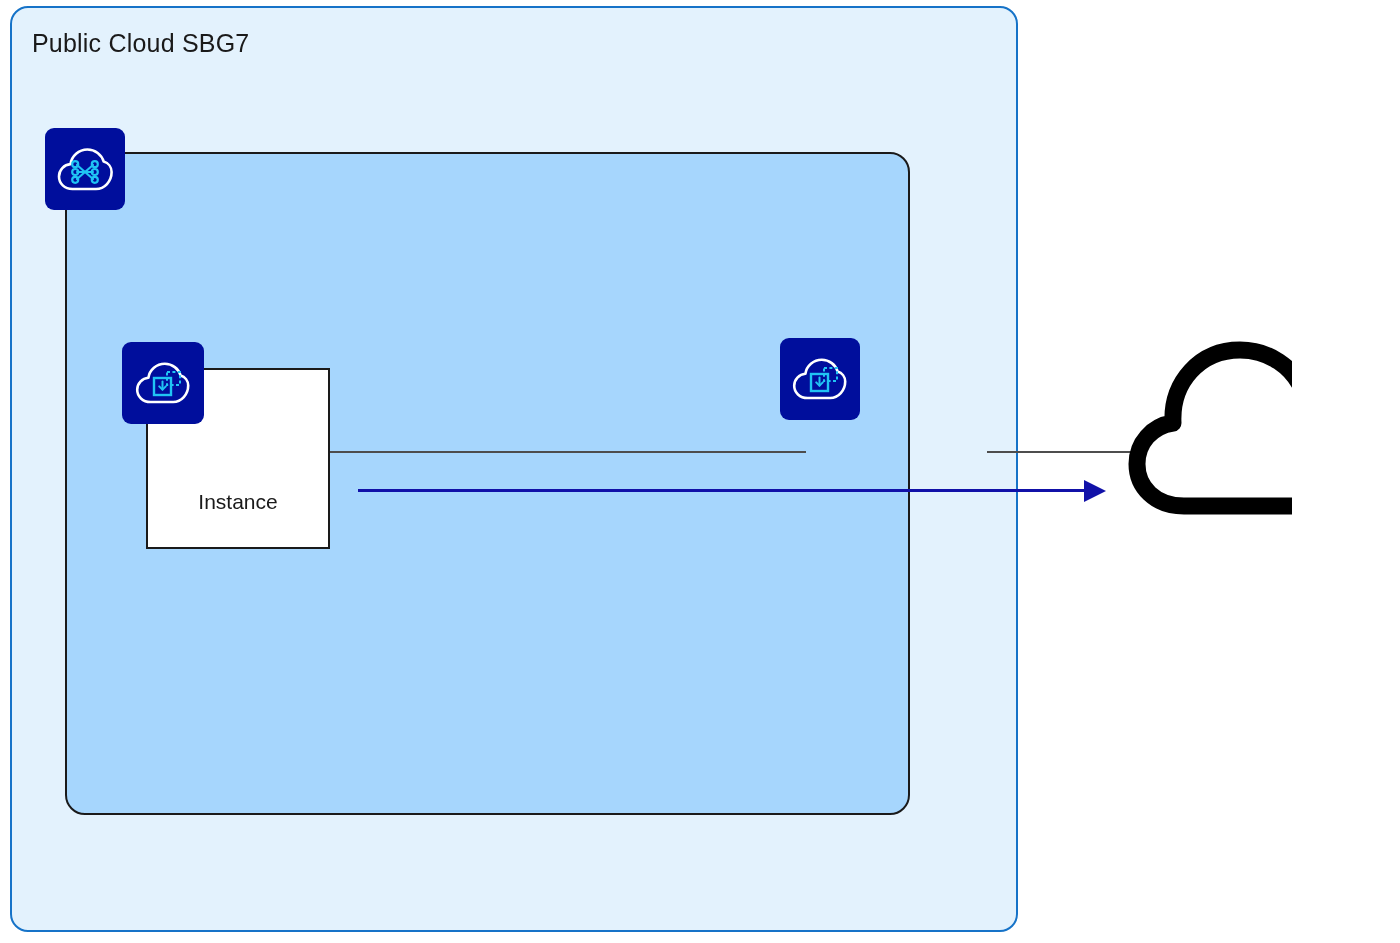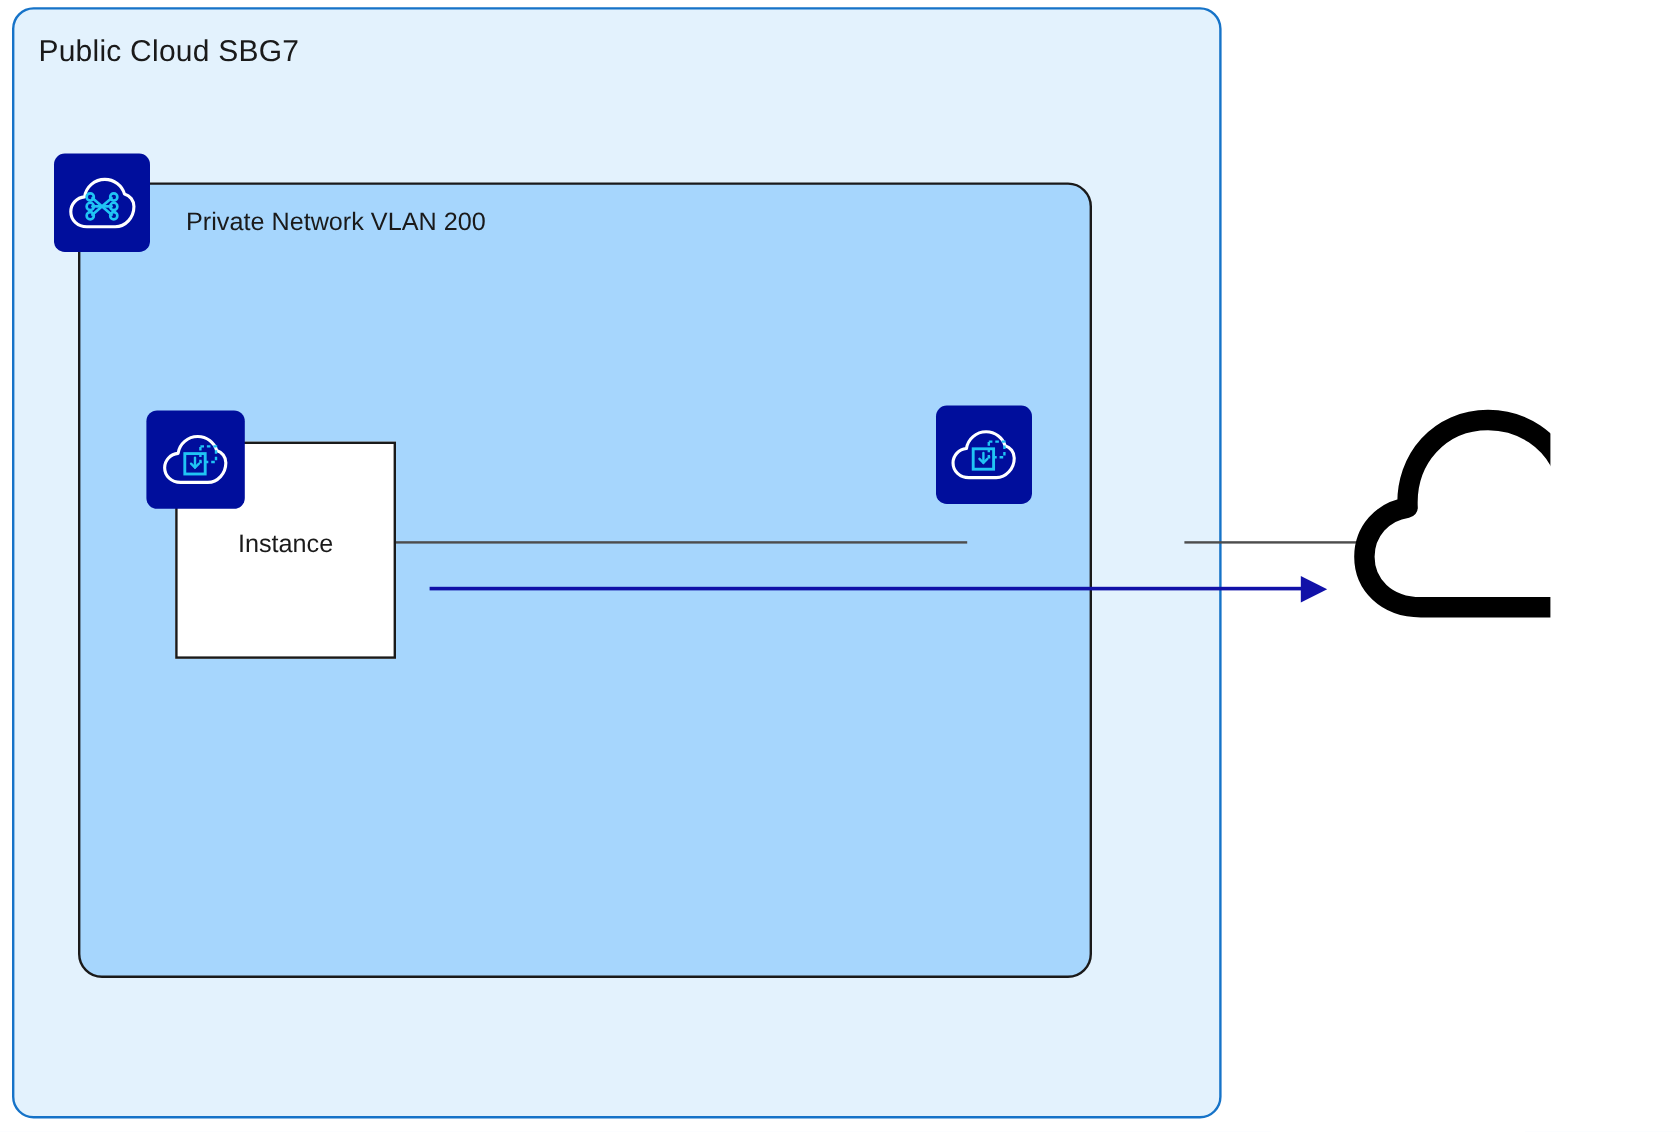--- a/index.html
+++ b/index.html
@@ -66,20 +66,21 @@
     box-sizing: border-box;
   }
   .node-box .node-label {
     position: absolute;
     left: 0;
     right: 0;
     text-align: center;
     font-size: 21px;
     color: #1a1a1a;
     white-space: nowrap;
+    margin-top: 48px;
   }
   #instance-box {
     left: 146px;
     top: 368px;
     width: 184px;
     height: 181px;
   }
   #instance-box .node-label { top: 72px; }
   #stormshield-box {
     left: 805px;
@@ -141,21 +142,20 @@
 </style>
 </head>
 <body>
 
 <div id="canvas">
 
   <div class="public-cloud"></div>
   <div class="public-cloud-title">Public Cloud SBG7</div>
 
   <div class="vlan-box"></div>
-  <div class="vlan-title">Private Network VLAN 200</div>
 
   <div class="conn-line" style="left:330px; top:451px; width:476px; height:2px;"></div>
 
   <div class="conn-line" style="left:987px; top:451px; width:158px; height:2px;"></div>
 
   <div class="conn-line blue" style="left:358px; top:489px; width:728px; height:3px;"></div>
   <div class="arrow-head" style="left:1084px; top:480px;"></div>
 
   <div class="node-box" id="instance-box">
     <div class="node-label">Instance</div>

